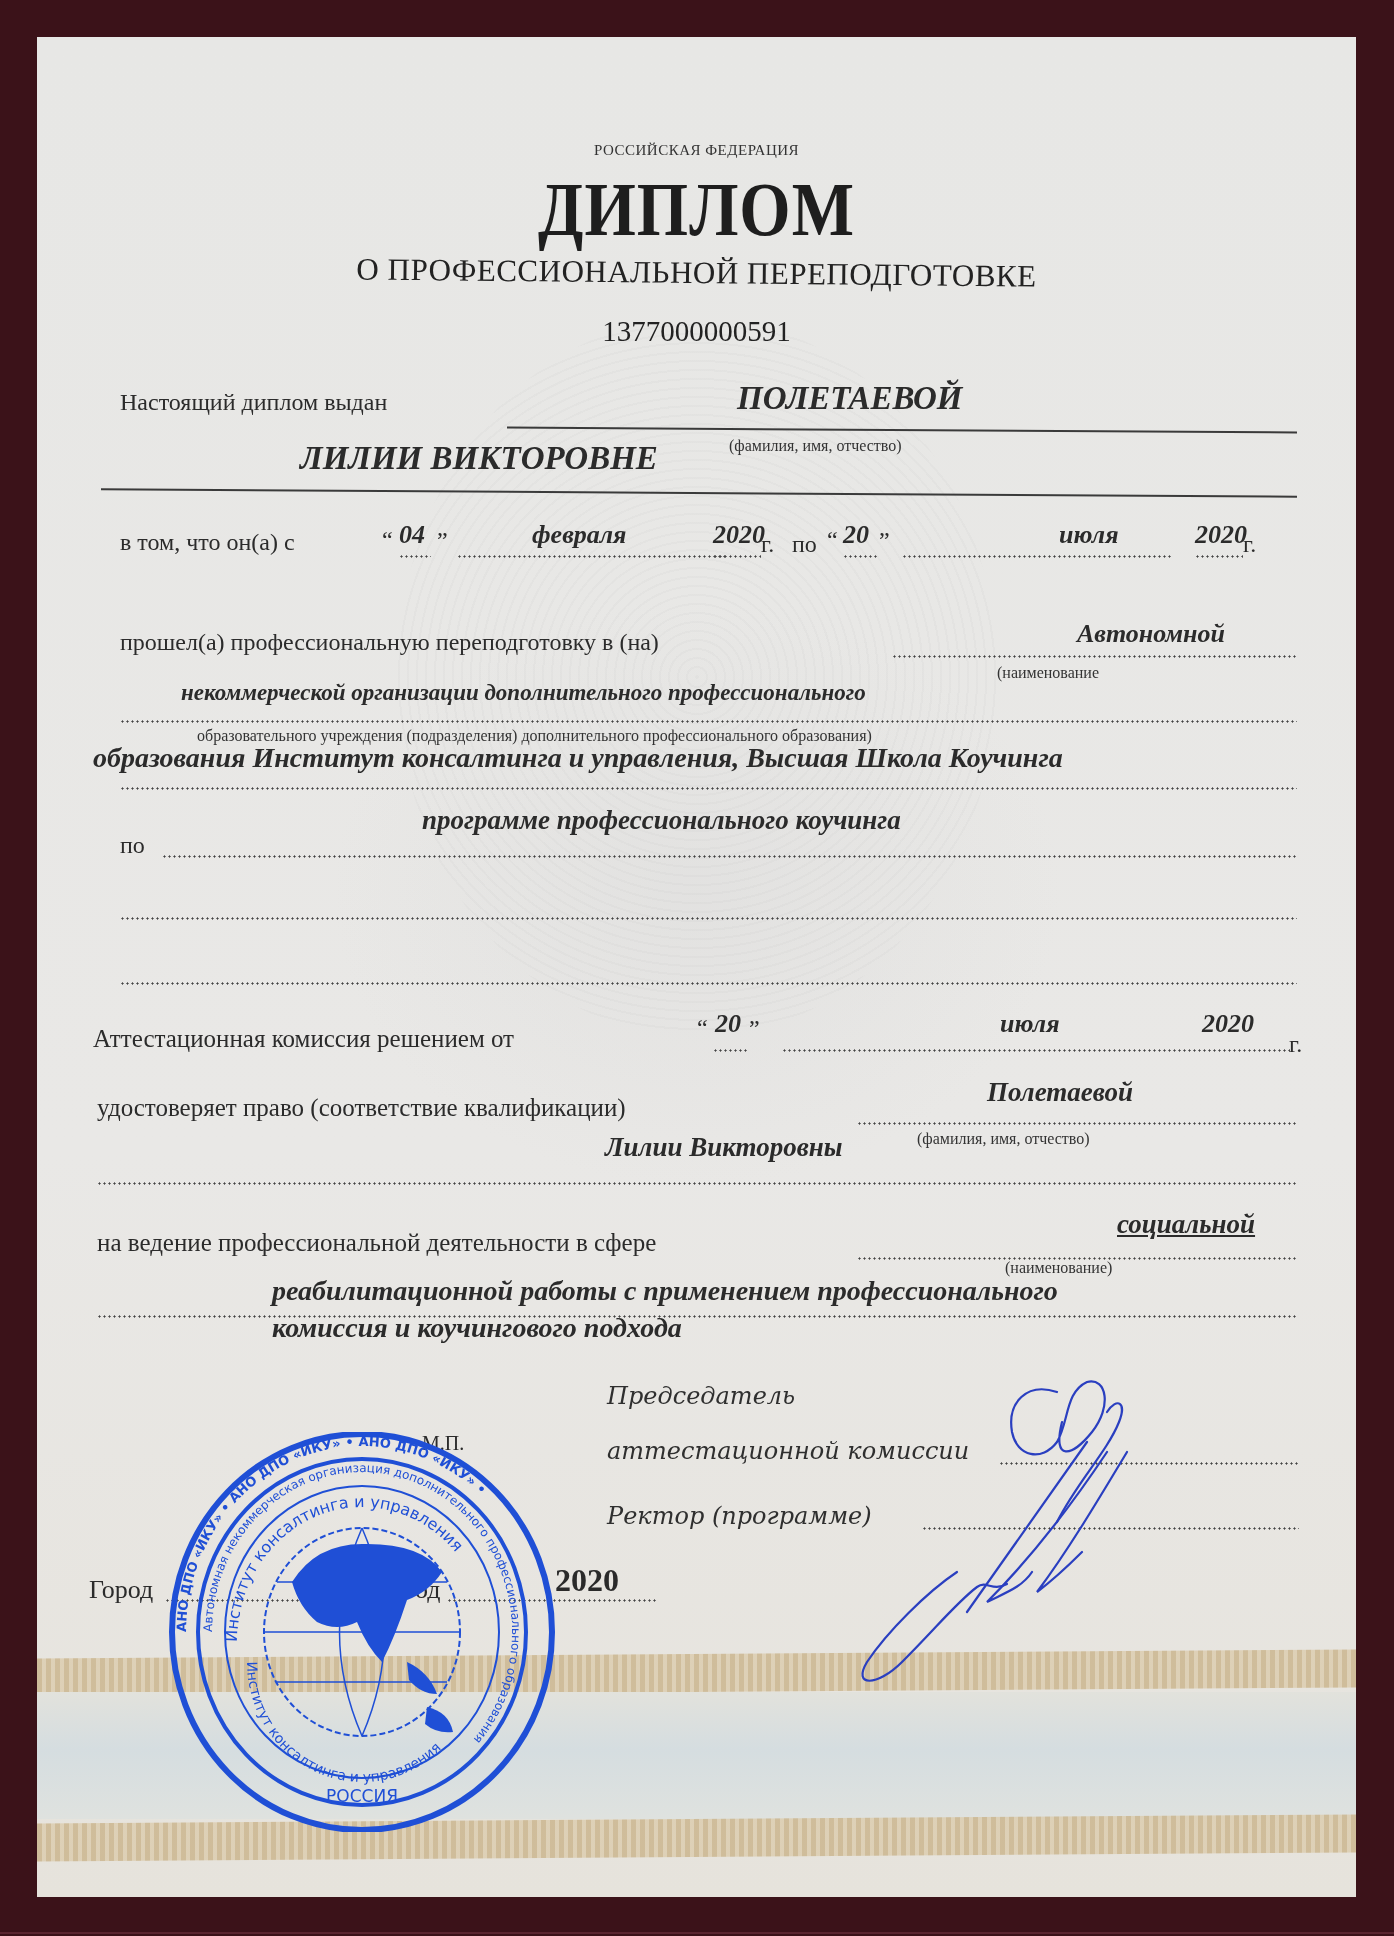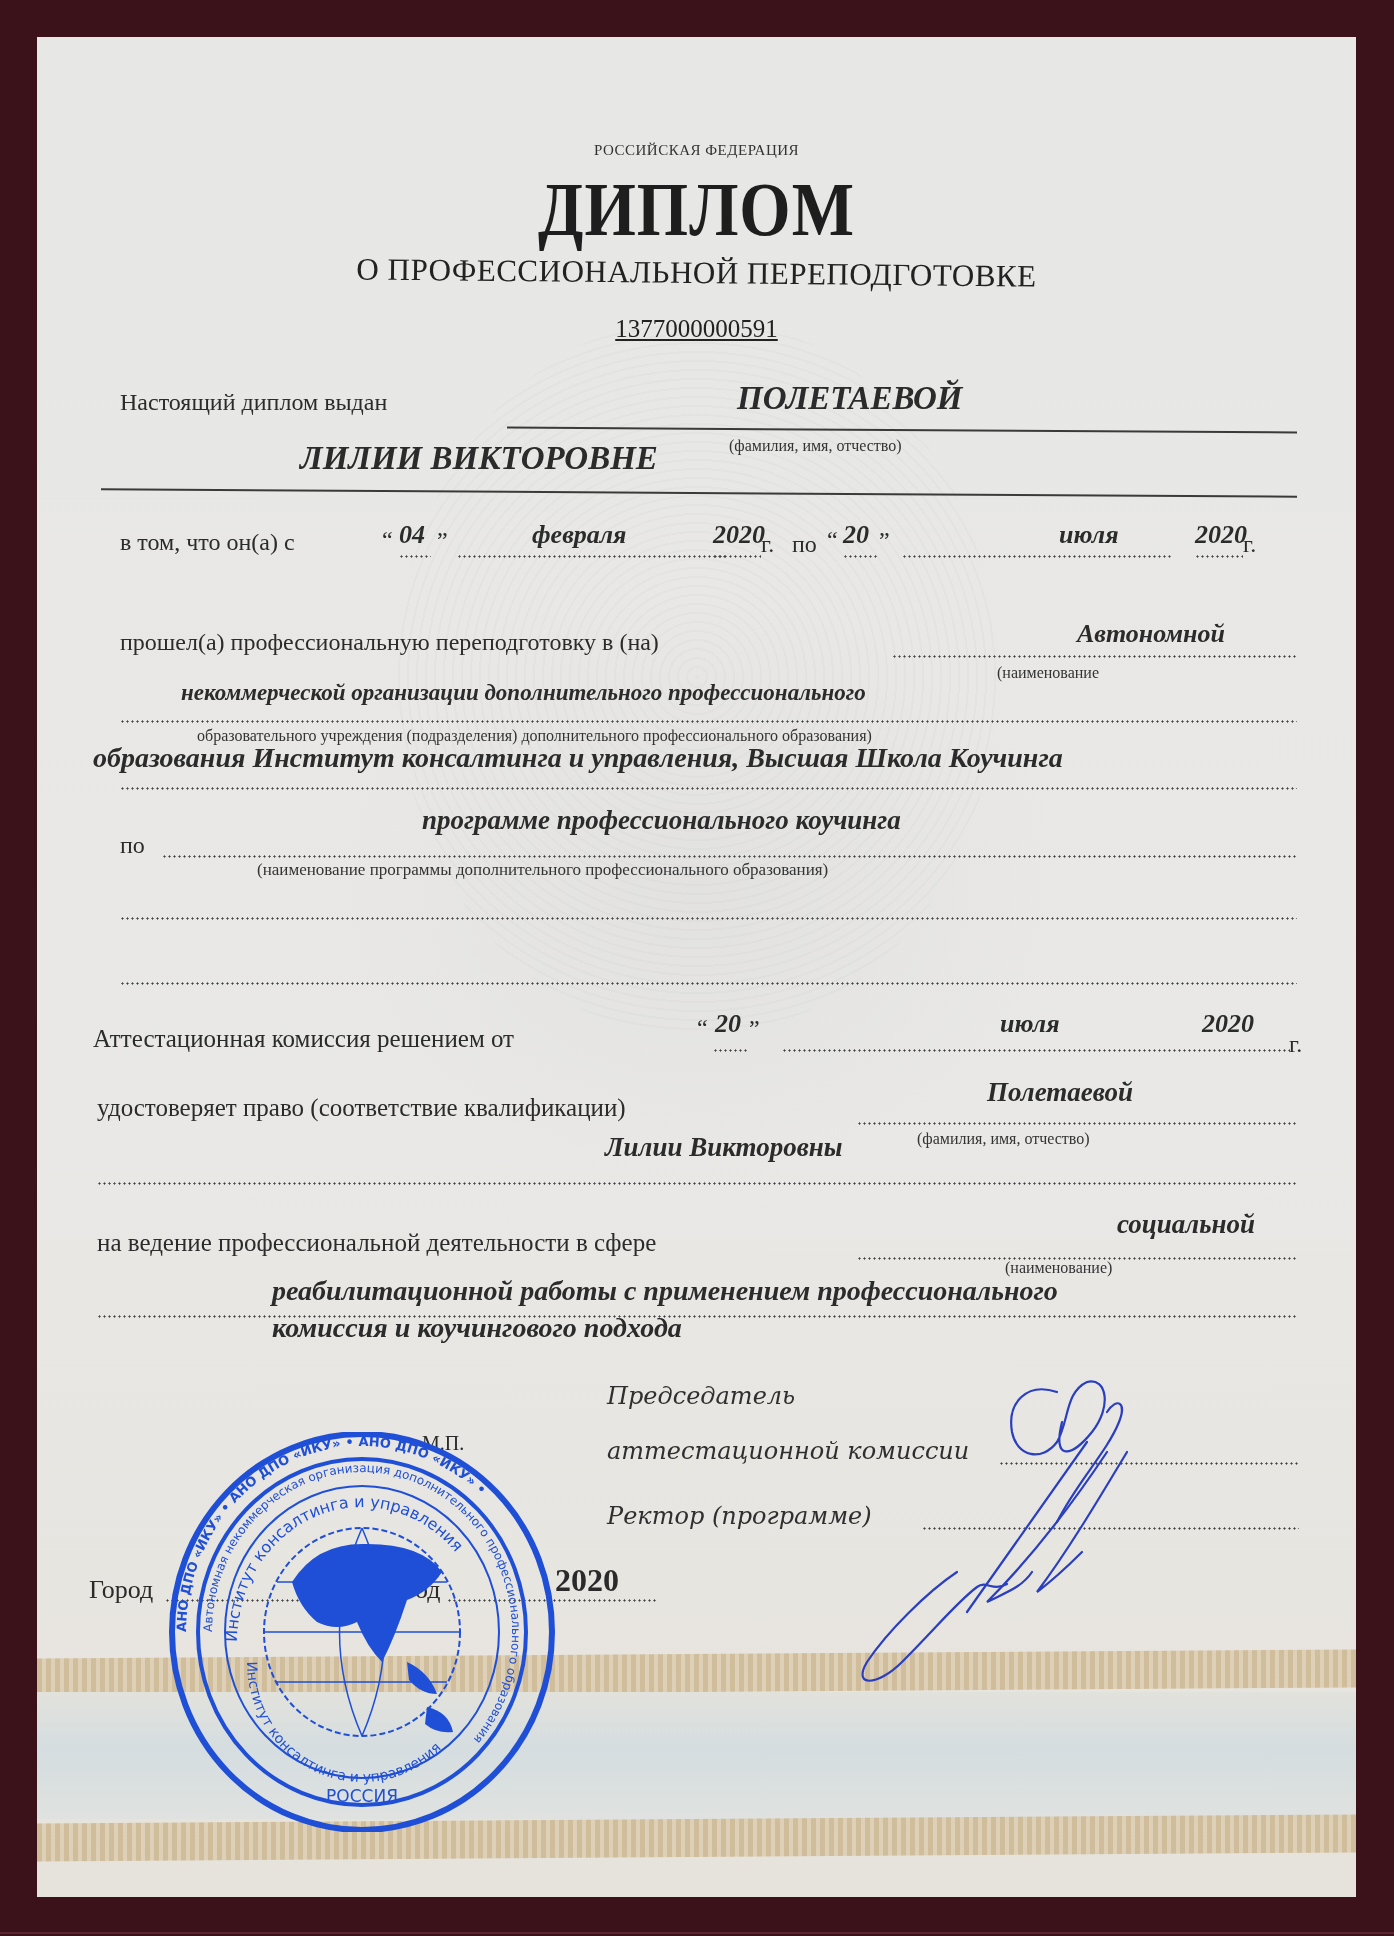--- a/index.html
+++ b/index.html
@@ -32,21 +32,21 @@
       position: absolute; left: 0; right: 0; top: 1655px; height: 127px;
       background: linear-gradient(180deg, #e2e2dc 0%, #d5dde0 45%, #dfe2df 100%);
     }
 
     .abs { position: absolute; white-space: nowrap; }
     .center { left: 0; right: 0; text-align: center; }
 
     .rf { top: 105px; font-size: 15px; letter-spacing: 0.5px; color: #333; }
     .title { top: 135px; font-size: 66px; font-weight: bold; color: #1e1e1e; letter-spacing: 1px; transform: scaleY(1.15); }
     .subtitle { top: 218px; font-size: 31px; color: #222; letter-spacing: 0.5px; transform: rotate(0.6deg); }
-    .number { top: 278px; font-size: 25px; color: #222; text-decoration: underline; }
+    .number { top: 278px; font-size: 29px; color: #222; }
 
     .label { font-size: 24px; color: #2b2b2b; }
     .fill { font-family: "Liberation Serif", serif; font-style: italic; font-weight: bold; color: #2b2b2b; }
     .hint { font-size: 16px; color: #333; }
     .dots { position: absolute; height: 3px;
       background-image: radial-gradient(circle, #444 0.9px, transparent 1.2px);
       background-size: 5px 3px; background-repeat: repeat-x; }
     .solid { position: absolute; height: 2px; background: #3a3a3a; }
 
     .sig-label { font-family: "DejaVu Serif", serif; font-style: italic; font-size: 24px; color: #2f2f2f; }
@@ -104,21 +104,20 @@
   <div class="abs hint" style="left:960px; top:627px;">(наименование</div>
   <div class="abs fill" style="left:144px; top:643px; font-size:23px;">некоммерческой организации дополнительного профессионального</div>
   <div class="dots" style="left:83px; top:683px; width:1177px;"></div>
   <div class="abs hint" style="left:160px; top:690px;">образовательного учреждения (подразделения) дополнительного профессионального образования)</div>
   <div class="abs fill" style="left:56px; top:705px; font-size:28px;">образования Институт консалтинга и управления, Высшая Школа Коучинга</div>
   <div class="dots" style="left:83px; top:750px; width:1177px;"></div>
 
   <div class="abs fill" style="left:385px; top:768px; font-size:27px;">программе профессионального коучинга</div>
   <div class="abs label" style="left:83px; top:795px;">по</div>
   <div class="dots" style="left:125px; top:818px; width:1135px;"></div>
-  <div class="abs hint" style="left:220px; top:823px; font-size:17px;">(наименование программы дополнительного профессионального образования)</div>
   <div class="dots" style="left:83px; top:880px; width:1177px;"></div>
   <div class="dots" style="left:83px; top:945px; width:1177px;"></div>
 
   <div class="abs label" style="left:56px; top:988px; font-size:25px;">Аттестационная комиссия решением от</div>
   <div class="abs label" style="left:660px; top:978px;">“</div>
   <div class="abs fill" style="left:678px; top:972px; font-size:26px;">20</div>
   <div class="abs label" style="left:712px; top:978px;">”</div>
   <div class="dots" style="left:676px; top:1012px; width:36px;"></div>
   <div class="dots" style="left:745px; top:1012px; width:508px;"></div>
   <div class="abs fill" style="left:963px; top:972px; font-size:26px;">июля</div>
@@ -127,21 +126,21 @@
 
   <div class="abs label" style="left:60px; top:1057px; font-size:25px;">удостоверяет право (соответствие квалификации)</div>
   <div class="dots" style="left:820px; top:1085px; width:440px;"></div>
   <div class="abs fill" style="left:950px; top:1040px; font-size:27px;">Полетаевой</div>
   <div class="abs fill" style="left:568px; top:1095px; font-size:27px;">Лилии Викторовны</div>
   <div class="abs hint" style="left:880px; top:1093px;">(фамилия, имя, отчество)</div>
   <div class="dots" style="left:60px; top:1145px; width:1200px;"></div>
 
   <div class="abs label" style="left:60px; top:1192px; font-size:25px;">на ведение профессиональной деятельности в сфере</div>
   <div class="dots" style="left:820px; top:1220px; width:440px;"></div>
-  <div class="abs fill" style="left:1080px; top:1172px; font-size:27px;">социальной</div>
+  <div class="abs fill" style="left:1080px; top:1172px; font-size:27px;text-decoration:underline;">социальной</div>
   <div class="abs hint" style="left:944px; top:1222px;margin-left:24px;">(наименование)</div>
   <div class="abs fill" style="left:235px; top:1238px; font-size:28px;">реабилитационной работы с применением профессионального</div>
   <div class="dots" style="left:60px; top:1278px; width:1200px;"></div>
   <div class="abs fill" style="left:235px; top:1275px; font-size:28px;">комиссия и коучингового подхода</div>
 
   <div class="abs sig-label" style="left:570px; top:1345px;">Председатель</div>
   <div class="abs sig-label" style="left:570px; top:1400px;">аттестационной комиссии</div>
   <div class="dots" style="left:962px; top:1425px; width:300px;"></div>
   <div class="abs sig-label" style="left:570px; top:1465px;">Ректор  (программе)</div>
   <div class="dots" style="left:885px; top:1490px; width:377px;"></div>

